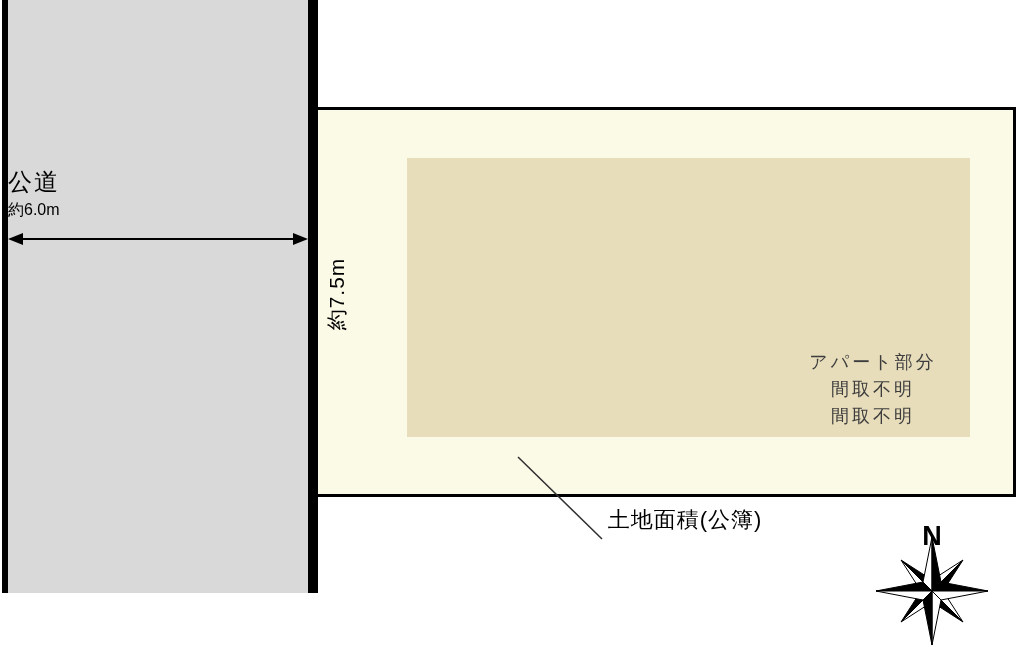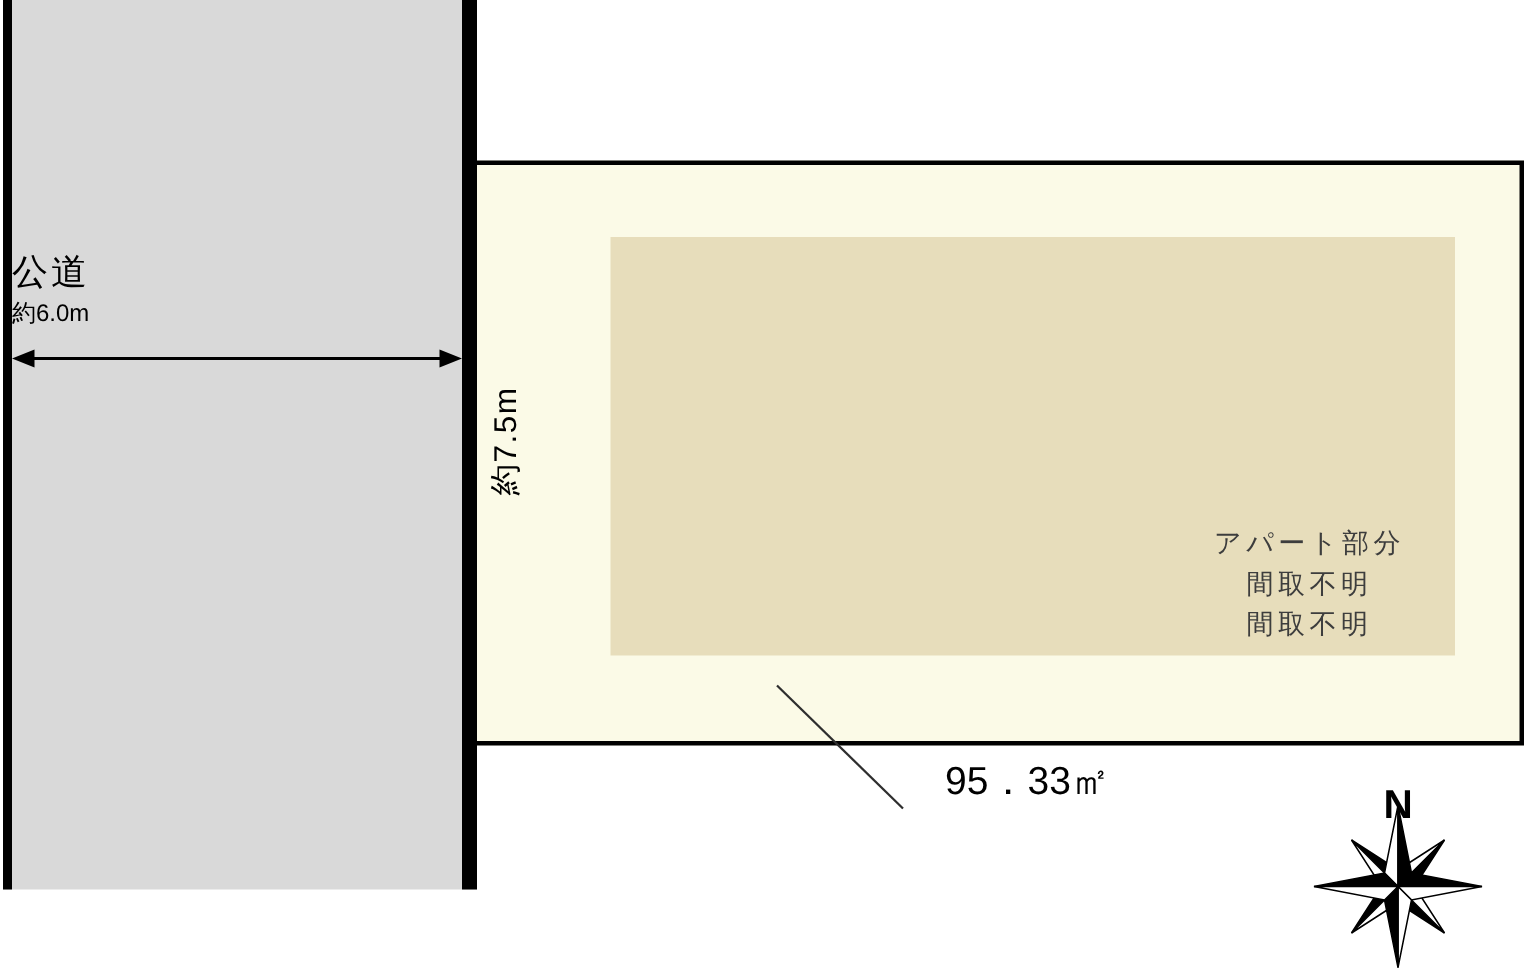--- a/index.html
+++ b/index.html
@@ -89,21 +89,21 @@
   <line x1="10" y1="9" x2="290" y2="9" stroke="#000" stroke-width="2"></line>
   <path d="M0,9 L15,3 L15,15 Z" fill="#000"></path>
   <path d="M300,9 L285,3 L285,15 Z" fill="#000"></path>
 </svg>
 
 <svg class="abs leader" width="90" height="88" viewBox="0 0 90 88">
   <line x1="2" y1="2" x2="86" y2="84" stroke="#2e2e2e" stroke-width="1.5"></line>
 </svg>
 
 <div class="abs area-block">
-  <div class="val">95．33㎡</div>
+  <div class="title">土地面積(公簿)</div>
 </div>
 
 <svg class="compass abs" width="124" height="136" viewBox="0 0 124 136">
   <text x="62" y="33" text-anchor="middle" id="north-text">N</text>
   <g transform="translate(62,79)" stroke="#000" stroke-width="1" stroke-linejoin="miter">
 
     <path d="M0,0 L0,-11 L-31,-31 Z" fill="#000"></path>
     <path d="M0,0 L-11,0 L-31,-31 Z" fill="#fff"></path>
     <path d="M0,0 L0,-11 L31,-31 Z" fill="#fff"></path>
     <path d="M0,0 L11,0 L31,-31 Z" fill="#000"></path>

